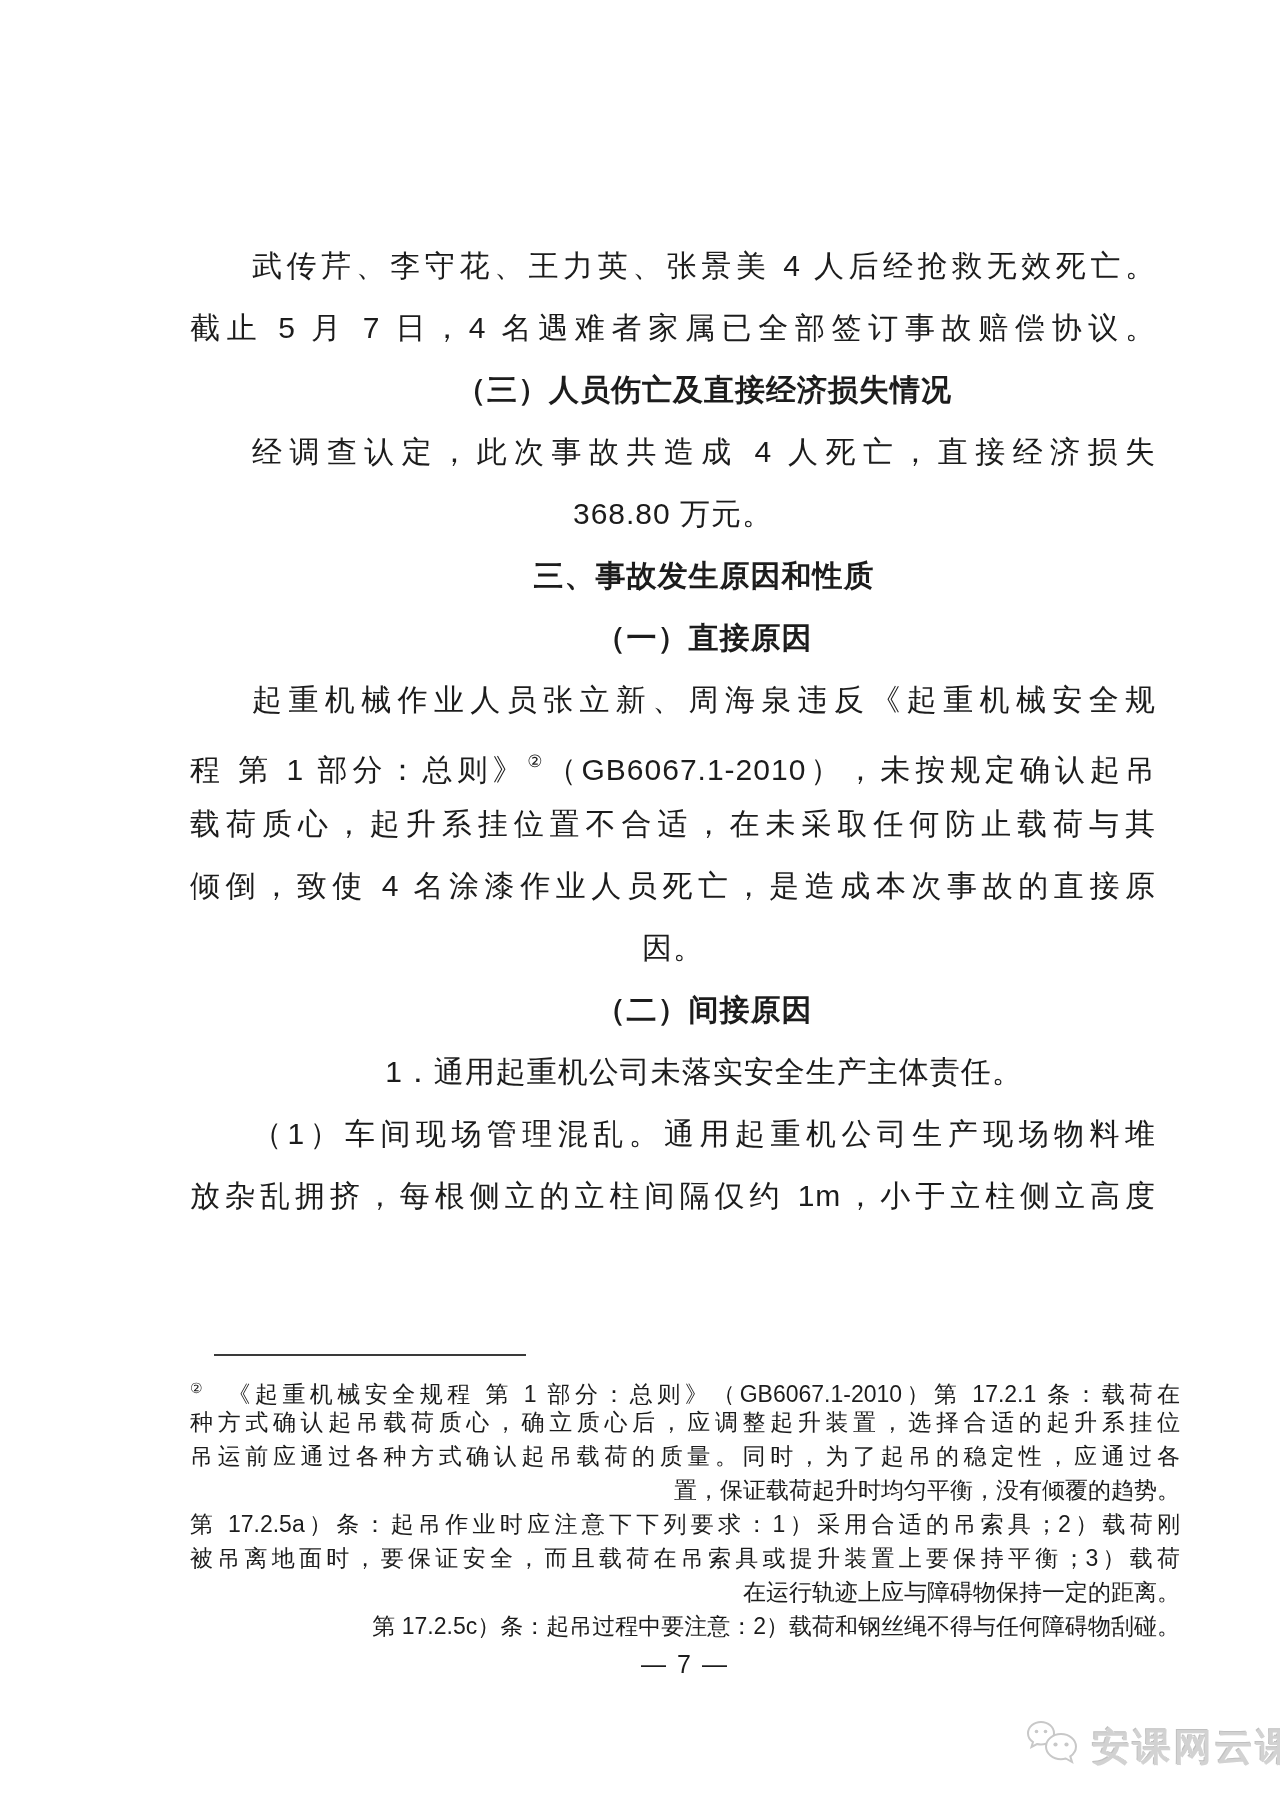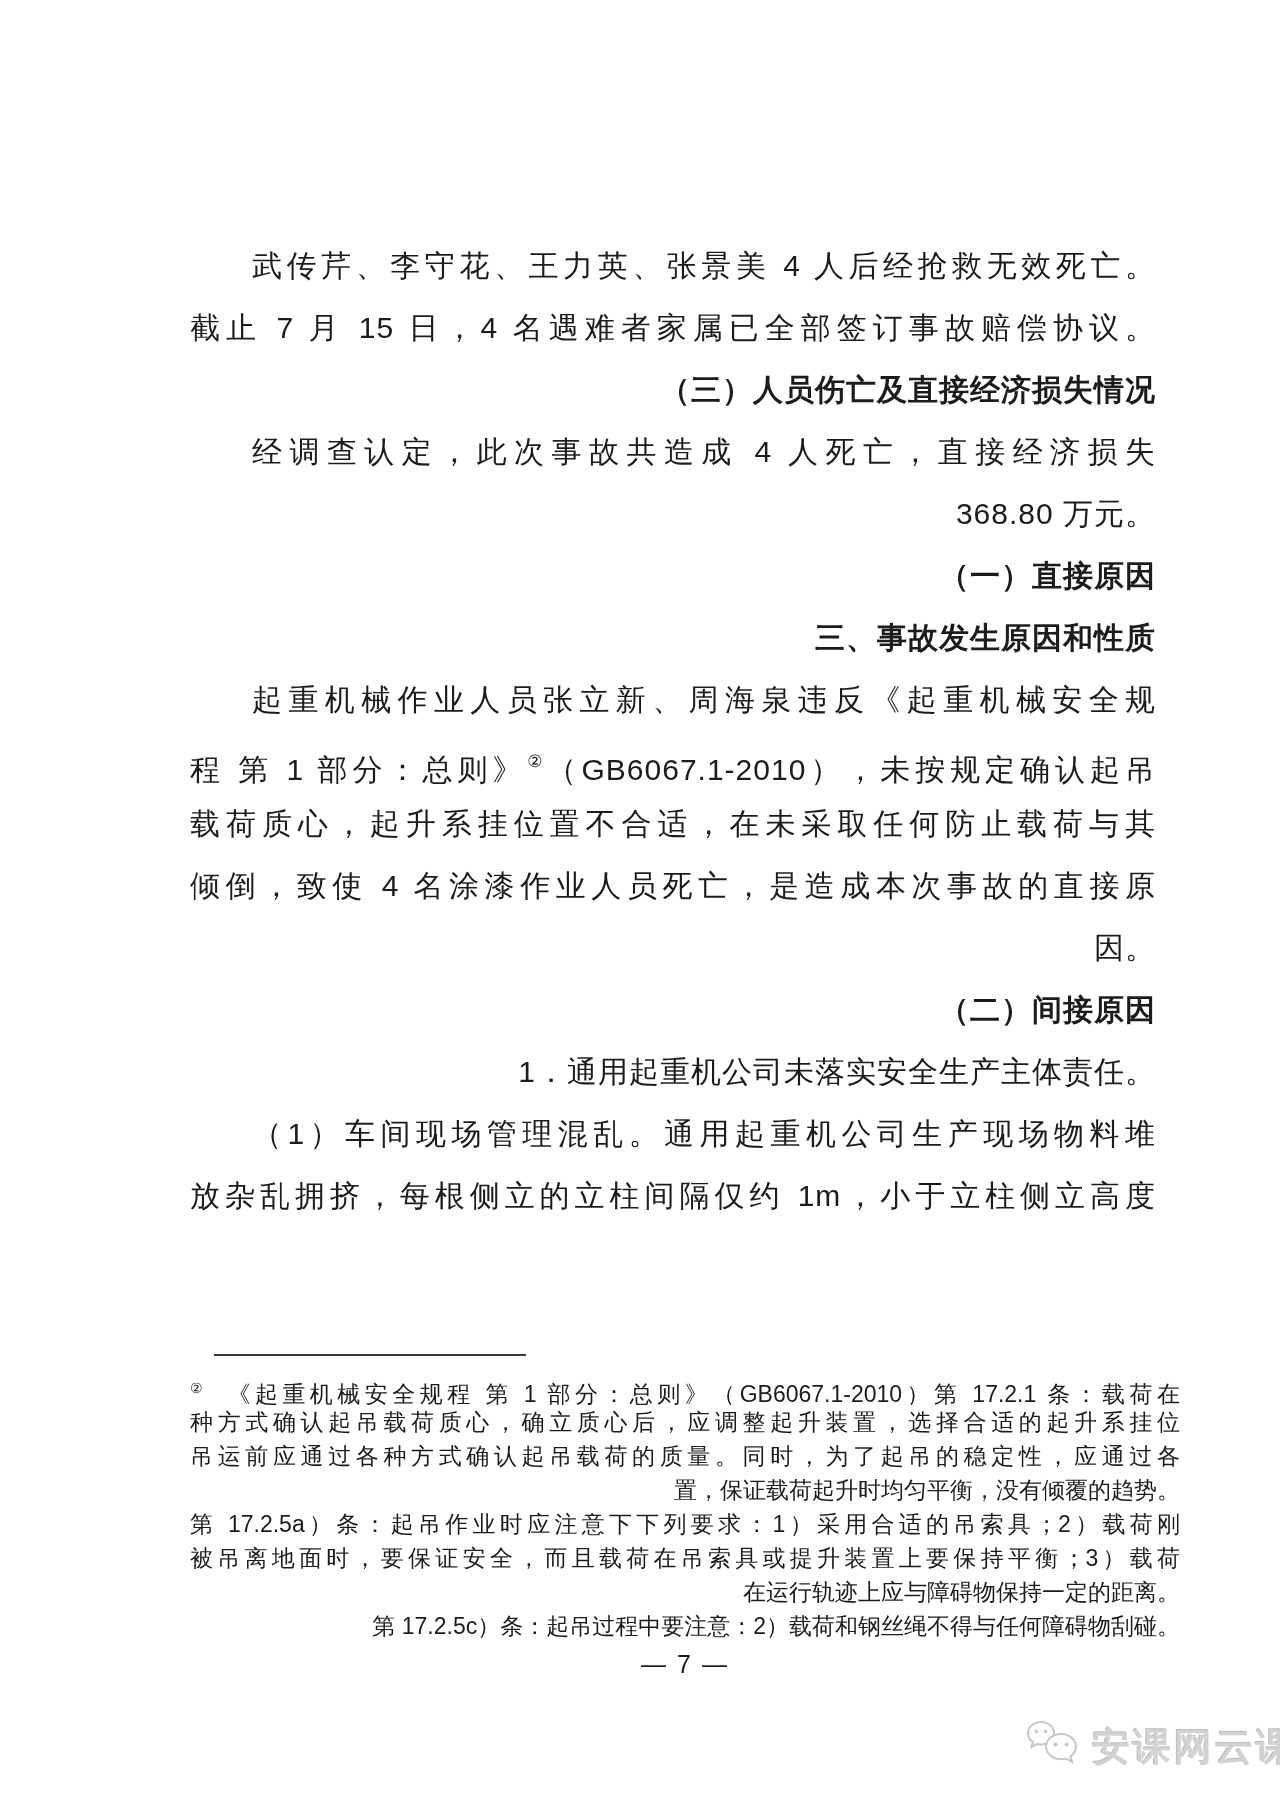--- a/index.html
+++ b/index.html
@@ -19,21 +19,21 @@
     position: absolute;
     left: 146px;
     top: 235px;
     width: 966px;
   }
   .line {
     height: 62px;
     line-height: 62px;
     font-size: 30px;
     overflow: hidden;
-    text-align: right;
+    text-align: center;
     letter-spacing: 1px;
   }
   .line.fill {
     text-align: justify;
     text-align-last: justify;
   }
   .line.indent { text-indent: 62px; }
   .line.head { font-weight: bold; }
   .sup {
     font-size: 17px;
@@ -105,29 +105,29 @@
     white-space: nowrap;
   }
 </style>
 </head>
 <body>
 
 <div class="page">
 
   <div class="main">
     <div class="line fill indent">武传芹、李守花、王力英、张景美 4 人后经抢救无效死亡。</div>
-    <div class="line fill">截止 7 月 15 日，4 名遇难者家属已全部签订事故赔偿协议。</div>
+    <div class="line fill">截止 5 月 7 日，4 名遇难者家属已全部签订事故赔偿协议。</div>
 
     <div class="line head indent">（三）人员伤亡及直接经济损失情况</div>
 
     <div class="line fill indent">经调查认定，此次事故共造成 4 人死亡，直接经济损失</div>
     <div class="line">368.80 万元。</div>
 
+    <div class="line head indent">三、事故发生原因和性质</div>
     <div class="line head indent">（一）直接原因</div>
-    <div class="line head indent">三、事故发生原因和性质</div>
 
     <div class="line fill indent">起重机械作业人员张立新、周海泉违反《起重机械安全规</div>
     <div class="line fill">
       <span>程 第 1 部分：总则》</span><span class="sup">②</span><span>（GB6067.1-2010），未按规定确认起吊</span>
     </div>
     <div class="line fill">载荷质心，起升系挂位置不合适，在未采取任何防止载荷与其</div>
     <div class="line fill">倾倒，致使 4 名涂漆作业人员死亡，是造成本次事故的直接原</div>
     <div class="line">因。</div>
 
     <div class="line head indent">（二）间接原因</div>

